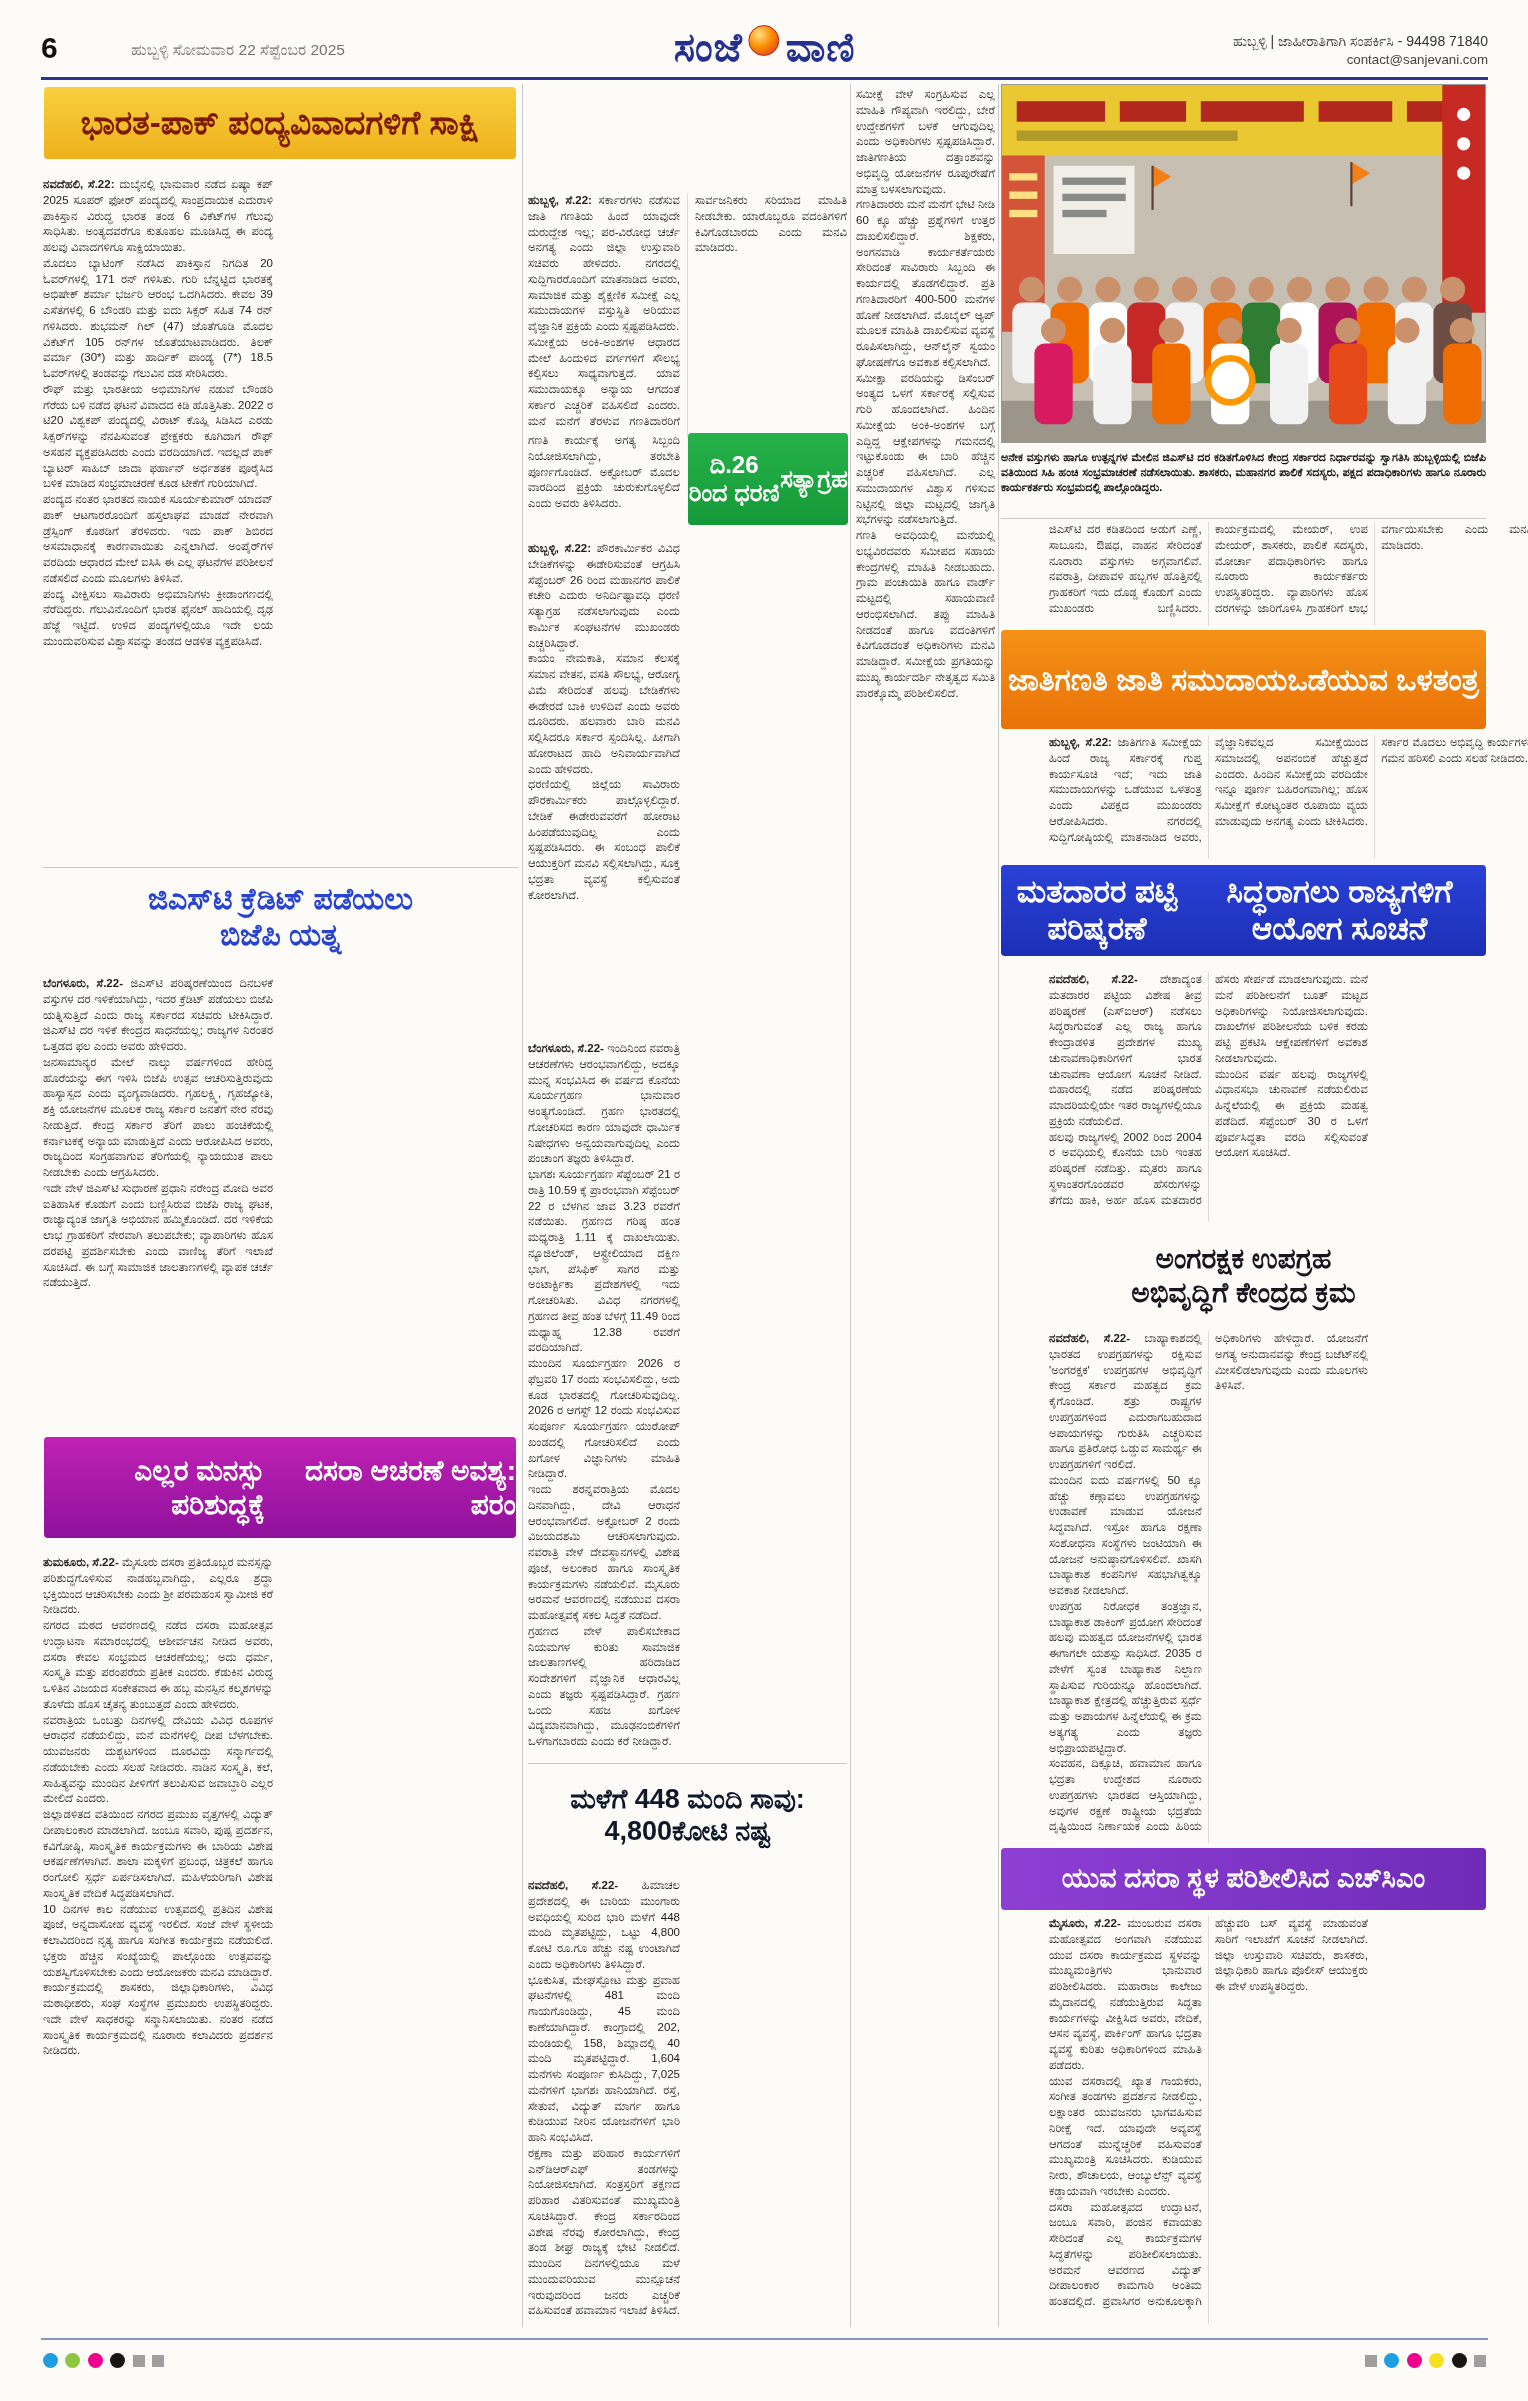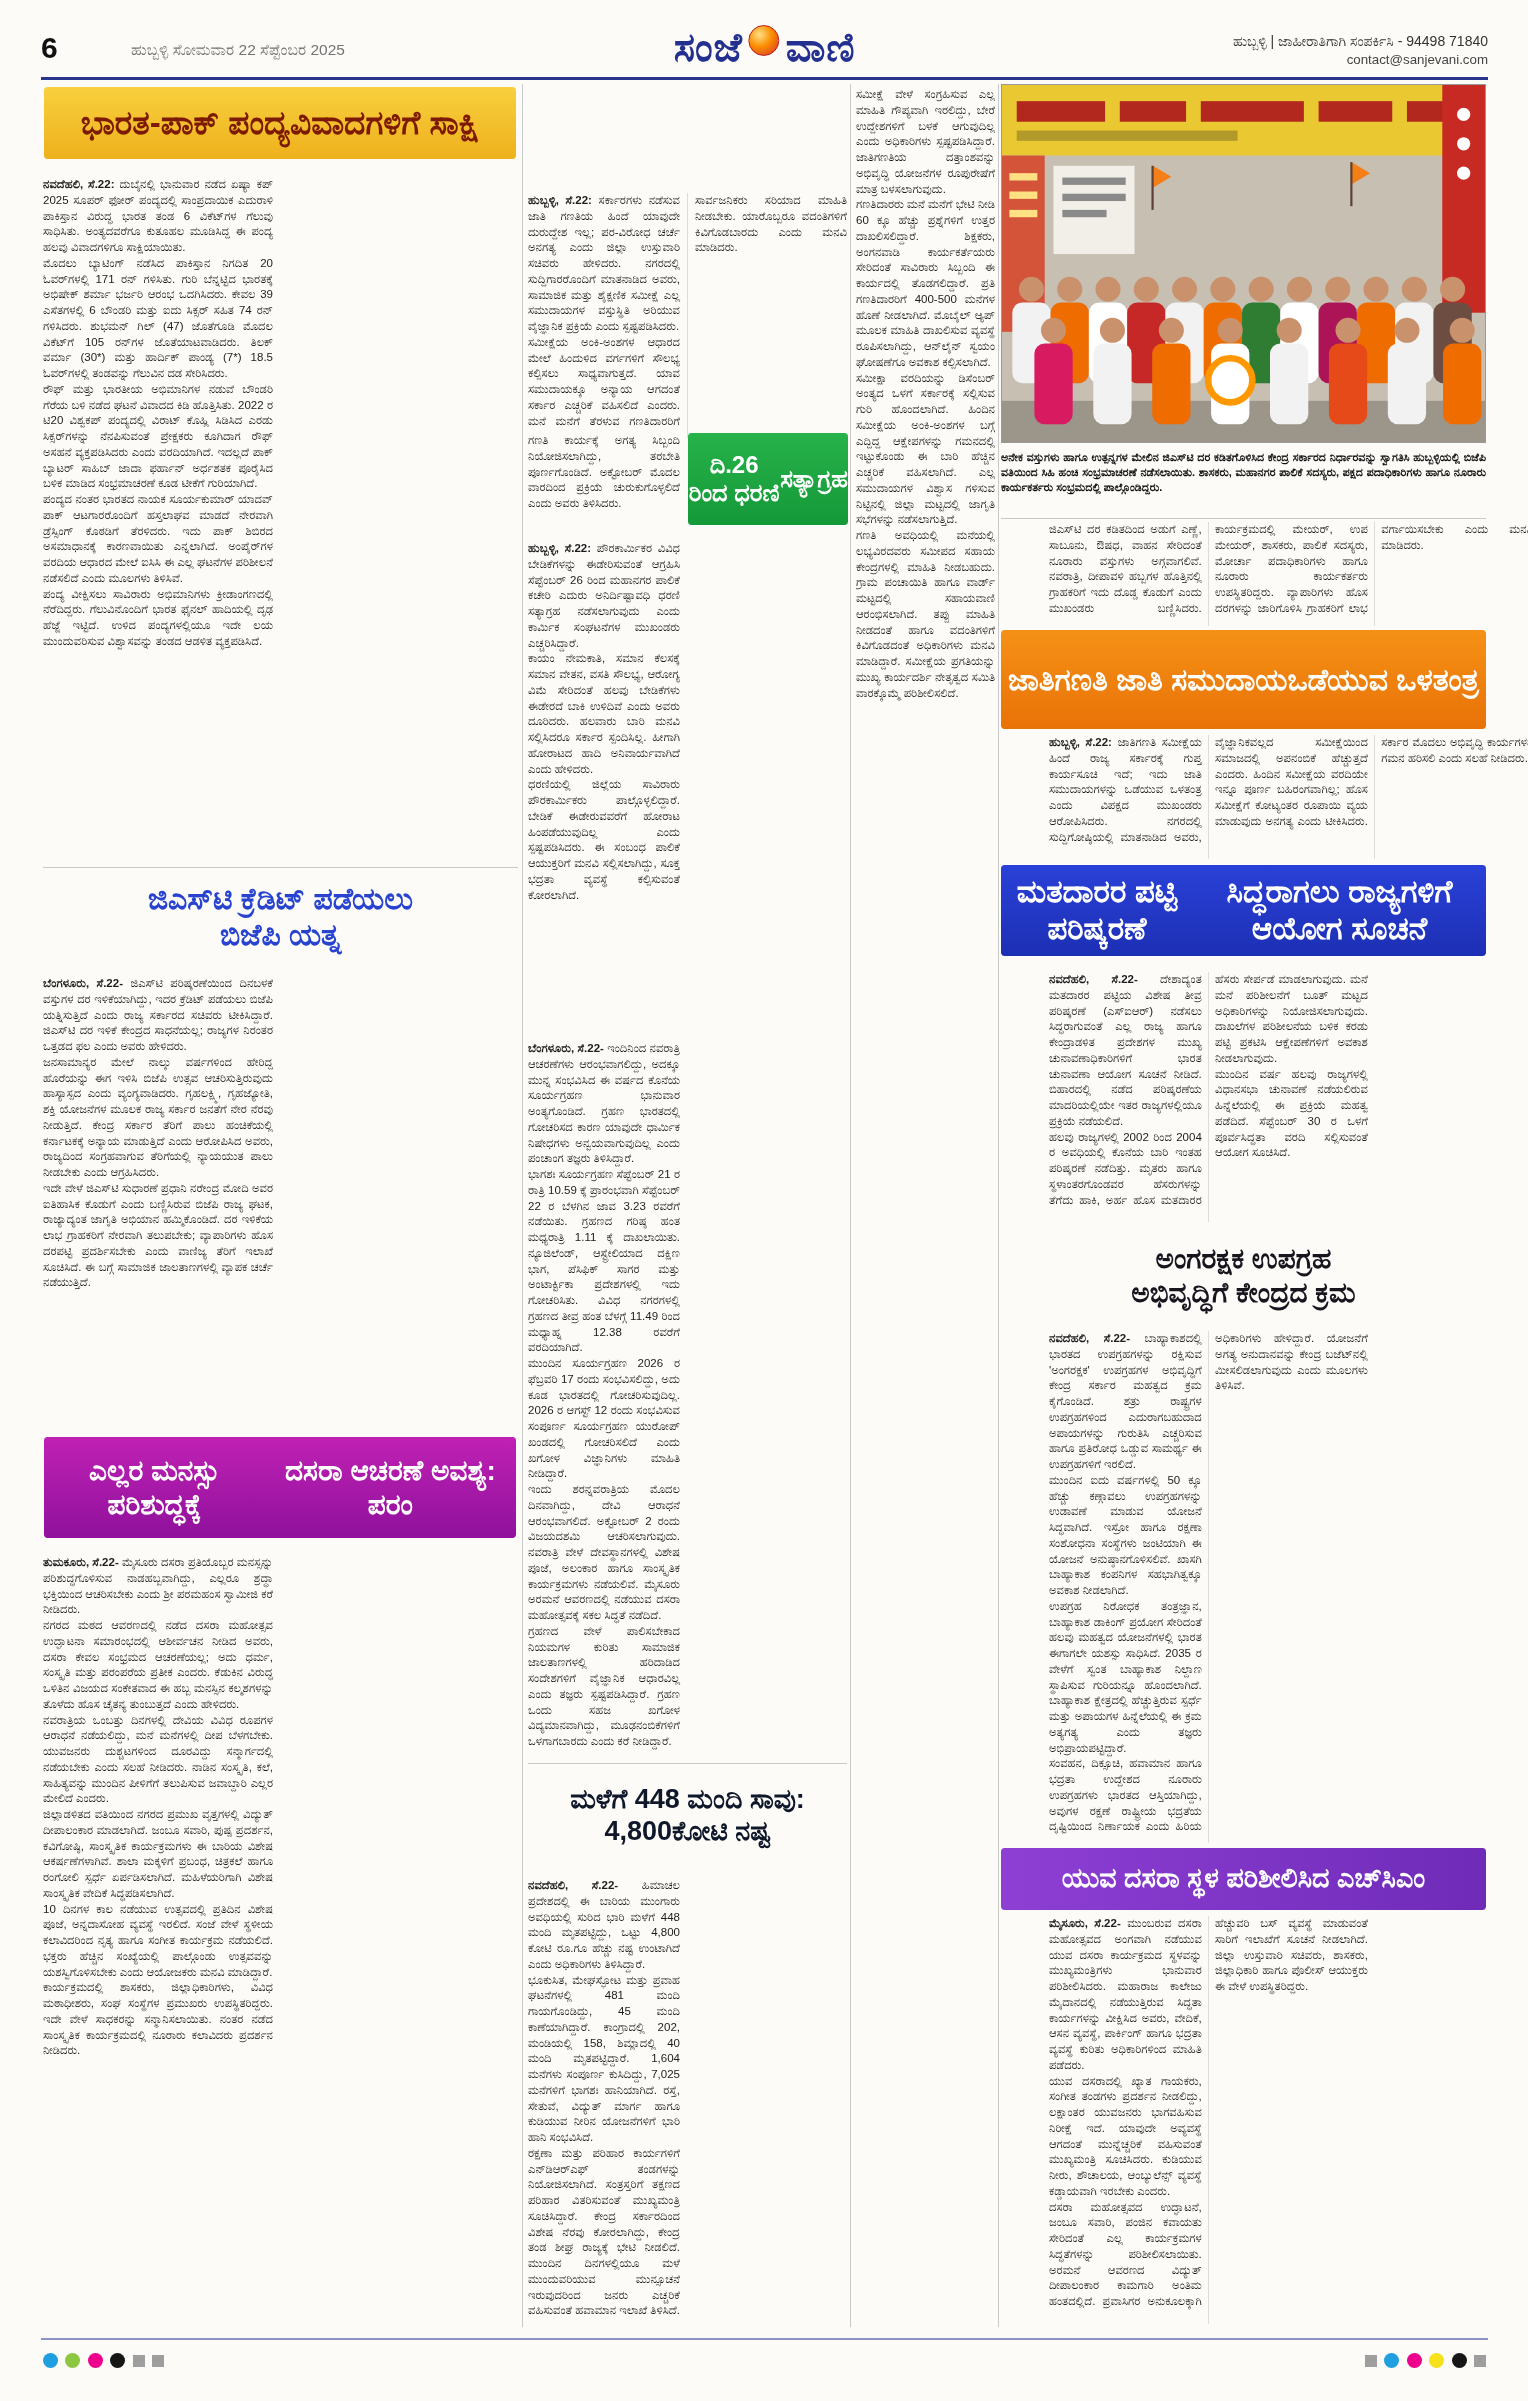--- a/index.html
+++ b/index.html
@@ -30,21 +30,21 @@
   
   .box-head { position:absolute; display:flex; flex-direction:row; justify-content:center;
     align-items:center; text-align:center; font-weight:bold; line-height:1.18; border-radius:3.7px; overflow:hidden; }
   .txt-head { position:absolute; display:flex; flex-direction:column; justify-content:center;
     align-items:center; text-align:center; font-weight:bold; line-height:1.2; overflow:hidden; }
 
   .h-indopak   { left:44px;  top:87px;  width:472px; height:72px;  font-size:33px;
                  background:linear-gradient(180deg,#f8cf3e,#eeb11c); color:#7c1a04; }
   .h-gst       { left:43px;  top:874px; width:475px; height:86px; font-size:30px; color:#2743d0; }
   .h-param     { left:44px;  top:1437px; width:472px; height:101px; font-size:28px;
-                 background:linear-gradient(180deg,#c021b4,#8f119c); color:#fff; }
+                 background:linear-gradient(180deg,#c021b4,#8f119c); color:#fff;text-align:right; }
   .h-jaati     { left:528px; top:89px;  width:319px; height:89px; font-size:28px; color:#7627a8; }
   .h-dharani   { left:688px; top:433px;  width:160px; height:92px; font-size:24px;
                  background:linear-gradient(180deg,#27b24a,#149938); color:#fff; }
   .h-surya     { left:531px; top:923px; width:313px; height:102px; font-size:27px;
                  background:#141a7d; color:#ffd81e; }
   .h-male      { left:528px; top:1769px; width:319px; height:92px; font-size:27px; color:#0f172a; }
   .h-olatantra { left:1001px; top:630px;  width:485px; height:99px; font-size:30px;
                  background:linear-gradient(180deg,#f59116,#e97207); color:#fff; }
   .h-matadara  { left:1001px; top:865px; width:485px; height:91px; font-size:31px;
                  background:linear-gradient(180deg,#2a41d8,#1c2fb4); color:#fff; }

